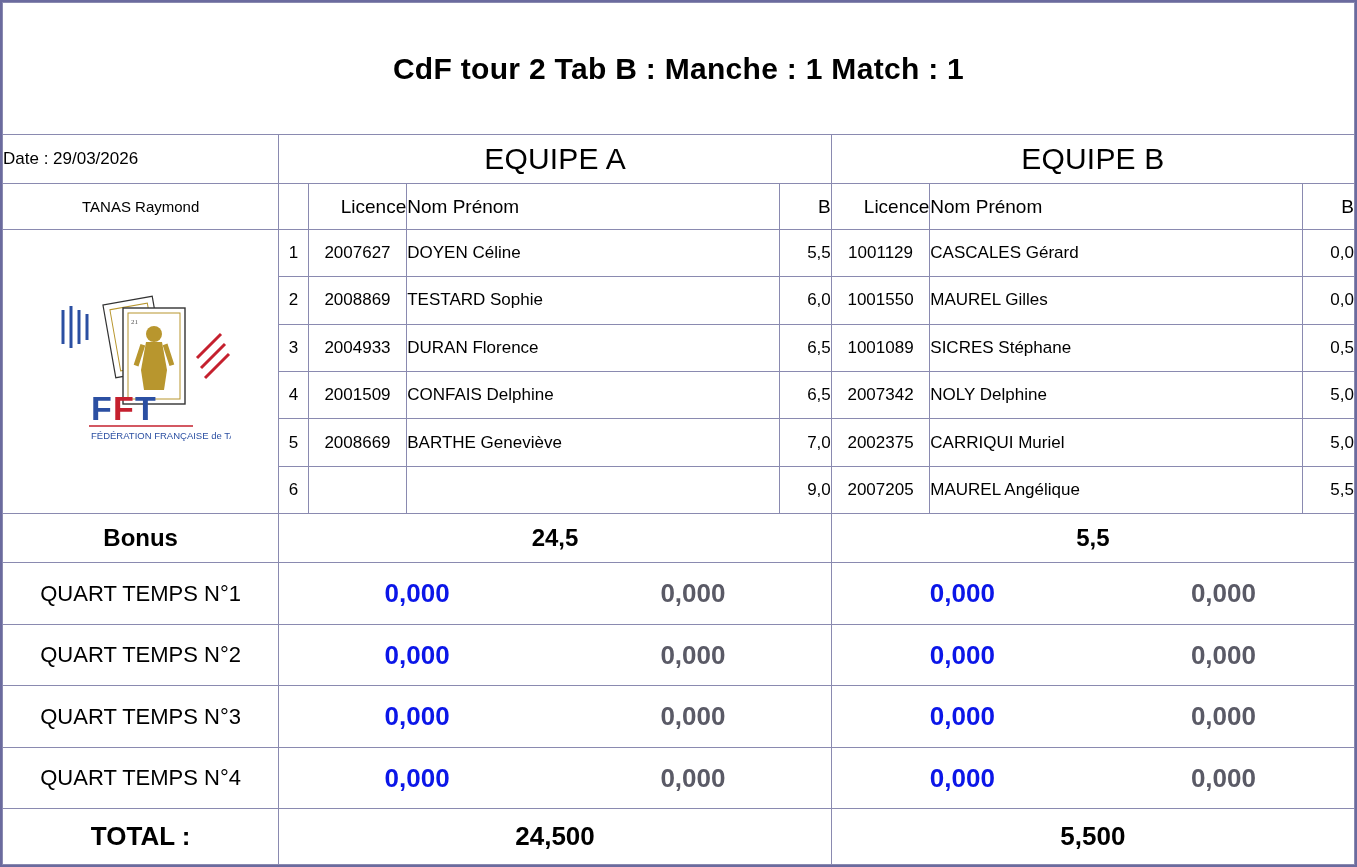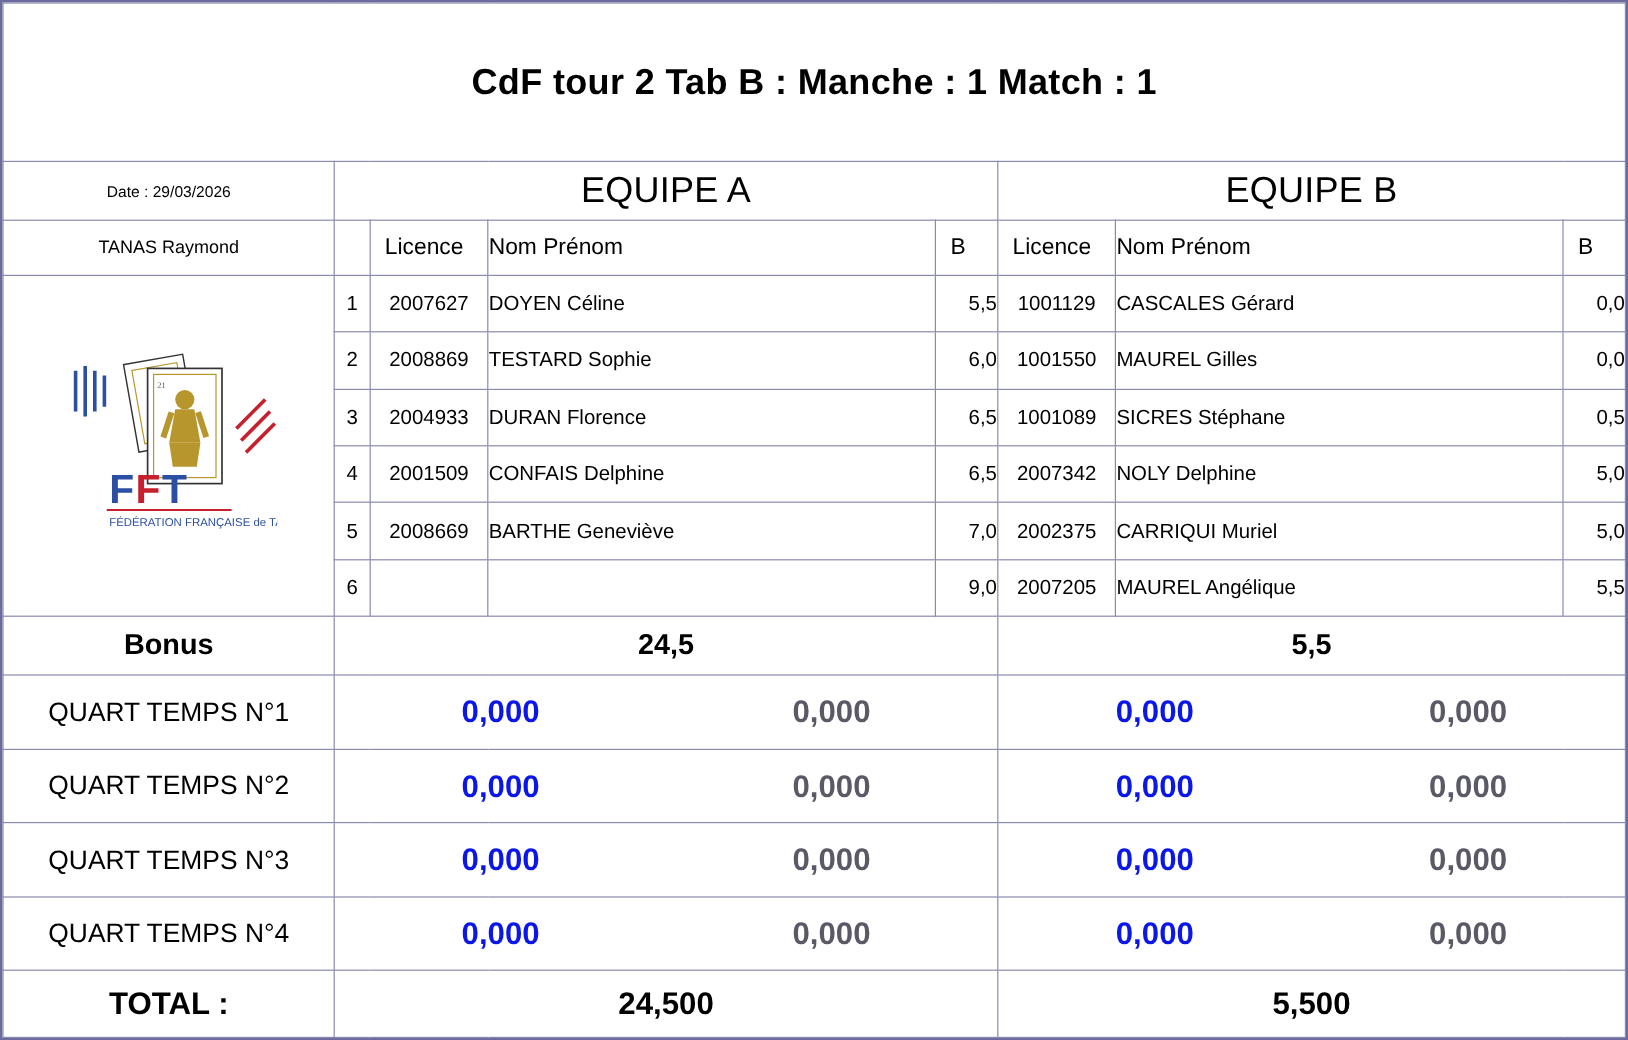--- a/index.html
+++ b/index.html
@@ -37,38 +37,37 @@
   .title-cell {
     height: 130px;
     text-align: center;
     font-size: 30px;
     font-weight: bold;
     letter-spacing: 0.3px;
     padding-bottom: 58px;
   }
   
   .date-cell {
-    text-align: center;
-    font-size: 13px;
+    font-size: 17px;
     height: 48px;
     margin-left: 40px;
   }
   .team-title {
     text-align: center;
     font-size: 30px;
     letter-spacing: 0.2px;
   }
   
   .hdr {
     font-size: 19px;
     height: 44px;
     padding-left: 8px;
   }
   .hdr.center {
-    text-align: left;
+    text-align: right;
     padding-left: 12px;
   }
   .org-cell {
     text-align: center;
     font-size: 15px;
     height: 44px;
   }
   
   .logo-cell {
     text-align: center;

